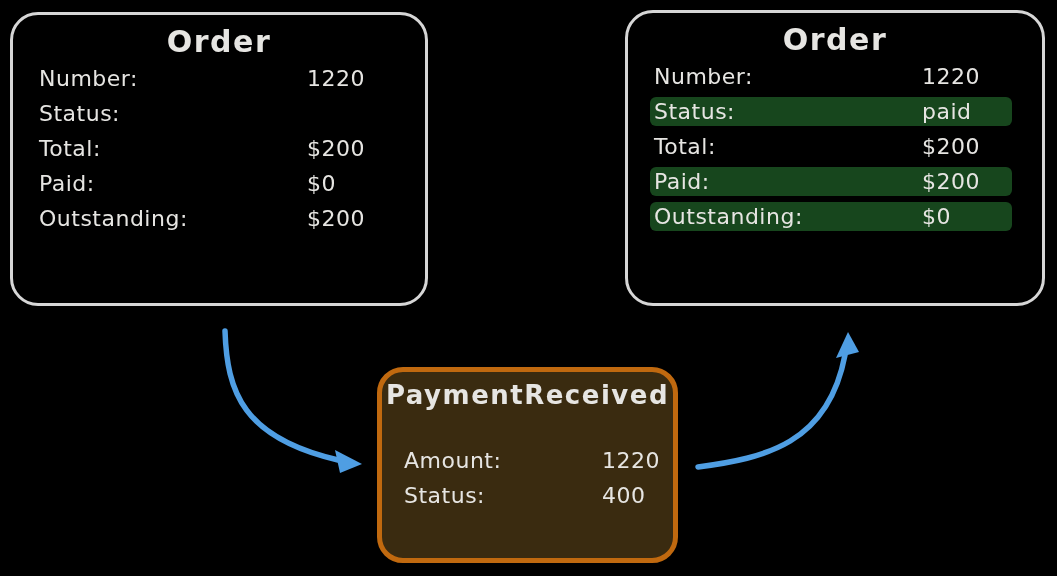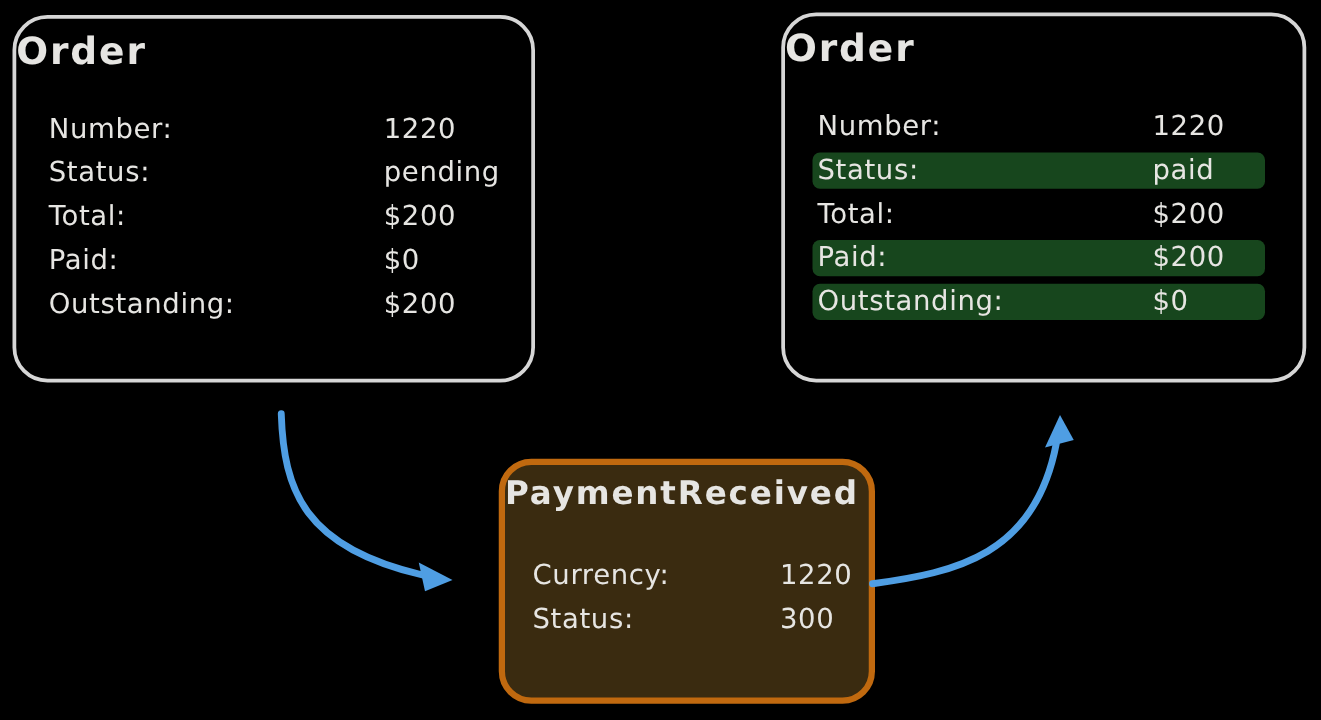--- a/index.html
+++ b/index.html
@@ -26,35 +26,35 @@
   }
   .card {
     position: absolute;
     border: 3px solid var(--card-border);
     border-radius: 28px;
     background: transparent;
   }
   .card.order-before { left: 10px; top: 12px; width: 418px; height: 294px; }
   .card.order-after  { left: 625px; top: 10px; width: 420px; height: 296px; }
   .card.event {
-    left: 399px; top: 367px; width: 301px; height: 196px;
+    left: 377px; top: 367px; width: 301px; height: 196px;
     border: 5px solid var(--event-border);
     border-radius: 26px;
     background: var(--event-fill);
   }
   .card-title {
     margin-top: 8px;
-    text-align: left;
+    text-align: center;
     font-size: 30px;
     font-weight: 600;
     letter-spacing: 1.5px;
     line-height: 38px;
     color: var(--text);
   }
-  .rows { margin-top: 25px; }
+  .rows { }
   .row {
     position: relative;
     height: 35px;
     line-height: 35px;
     margin: 0 30px 0 22px;
     font-size: 22px;
     letter-spacing: 0.5px;
   }
   .row .label { position: absolute; left: 4px; z-index: 1; white-space: nowrap; }
   .row .value { position: absolute; left: 272px; z-index: 1; white-space: nowrap; }
@@ -90,21 +90,20 @@
 
   <div class="card order-before">
     <div class="card-title">Order</div>
     <div class="rows">
       <div class="row">
         <span class="label">Number:</span>
         <span class="value">1220</span>
       </div>
       <div class="row">
         <span class="label">Status:</span>
-        <span class="value">pending</span>
       </div>
       <div class="row">
         <span class="label">Total:</span>
         <span class="value">$200</span>
       </div>
       <div class="row">
         <span class="label">Paid:</span>
         <span class="value">$0</span>
       </div>
       <div class="row">
@@ -137,26 +136,26 @@
         <span class="label">Outstanding:</span>
         <span class="value">$0</span>
       </div>
     </div>
   </div>
 
   <div class="card event">
     <div class="card-title">PaymentReceived</div>
     <div class="rows">
       <div class="row">
-        <span class="label">Currency:</span>
+        <span class="label">Amount:</span>
         <span class="value">1220</span>
       </div>
       <div class="row">
         <span class="label">Status:</span>
-        <span class="value">300</span>
+        <span class="value">400</span>
       </div>
     </div>
   </div>
 
   <svg class="arrows" viewBox="0 0 1057 576">
     <g>
       <path d="M 225 331 C 227 392, 243 438, 338 460" style="stroke: var(--arrow-blue); stroke-width: 5.5; fill: none; stroke-linecap: round;"></path>
       <polygon points="362,464 335,450 340,473" style="fill: var(--arrow-blue);"></polygon>
     </g>
     <g>

